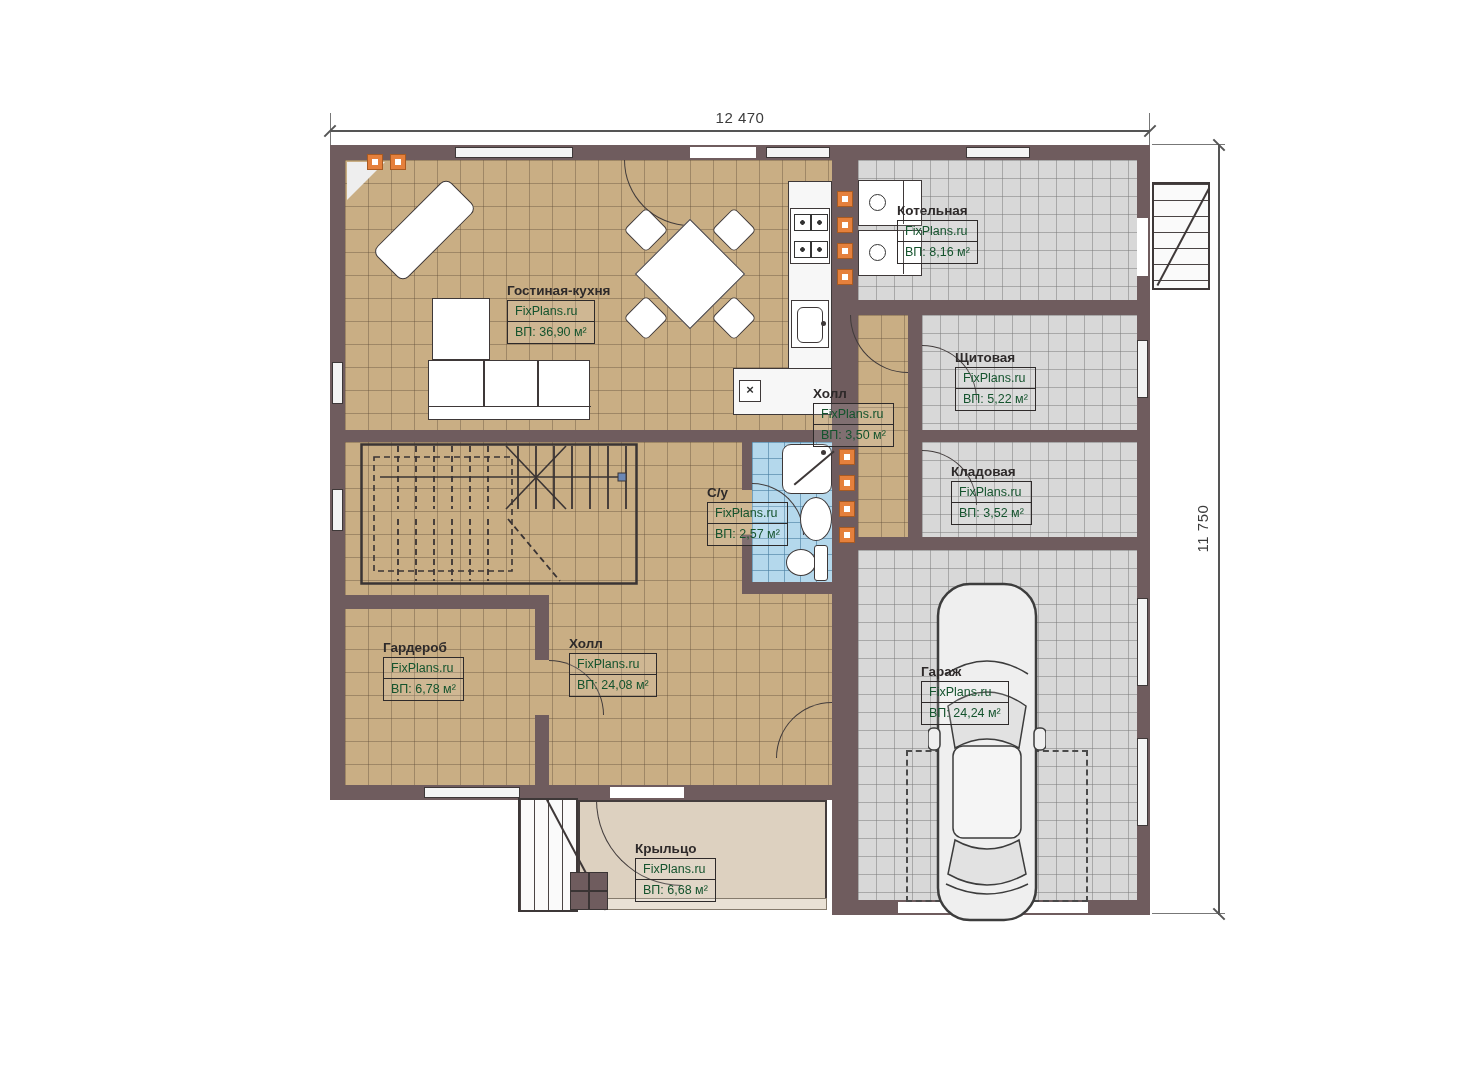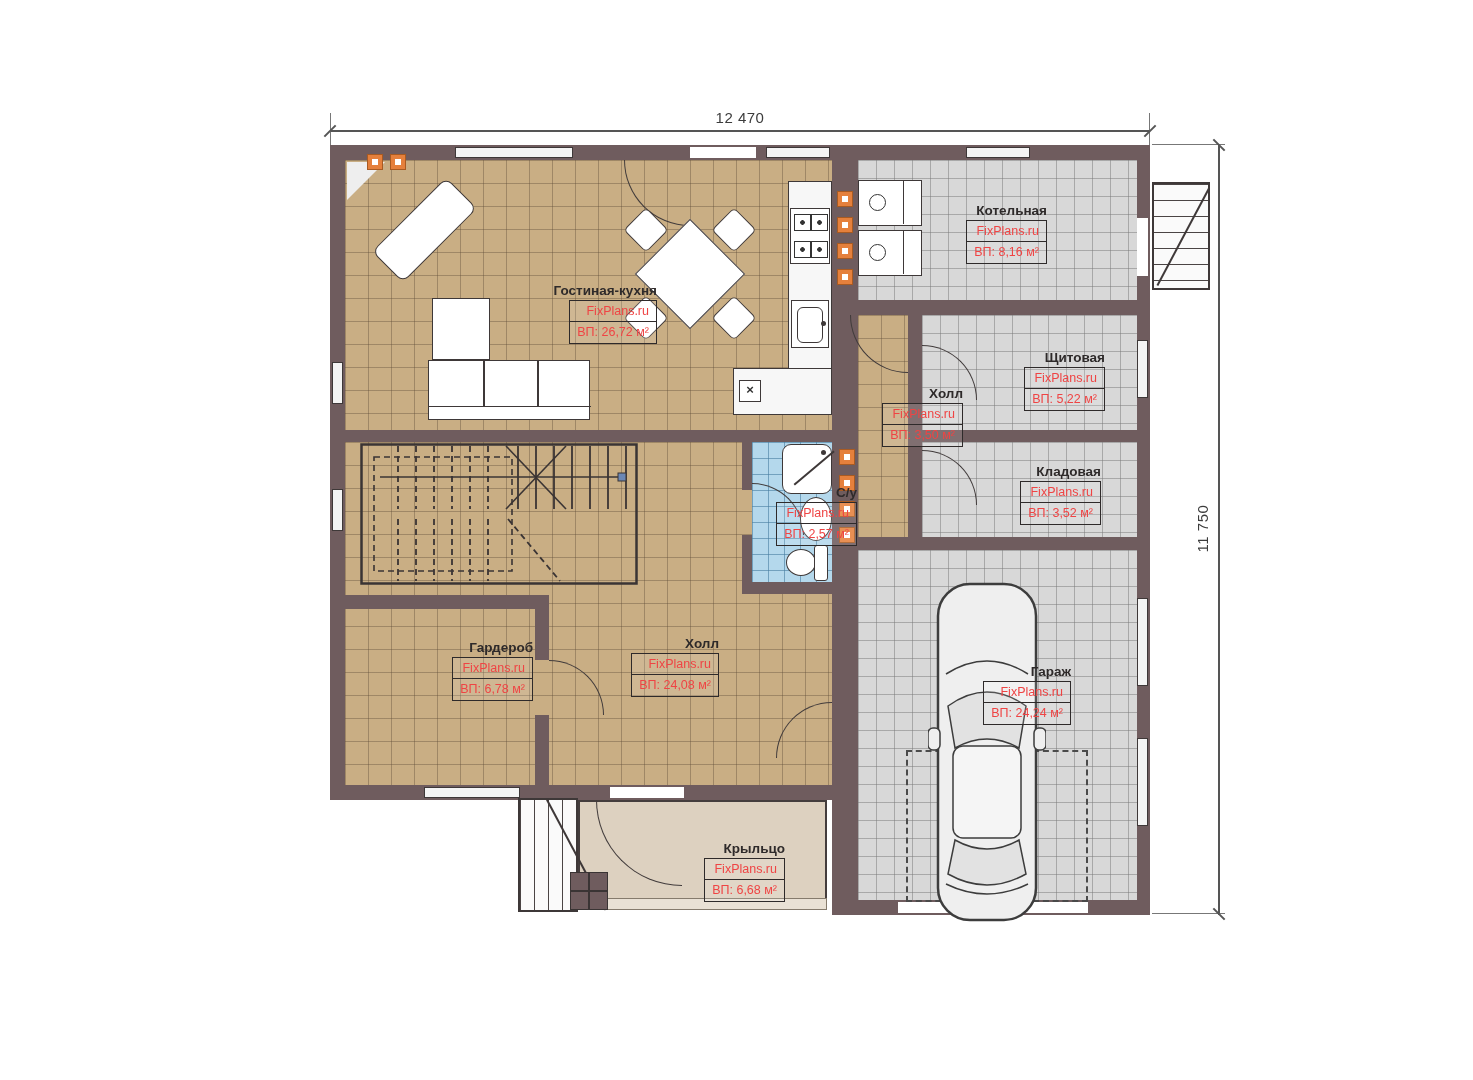--- a/index.html
+++ b/index.html
@@ -24,24 +24,24 @@
   .fixture{position:absolute;background:#fff;border:1.5px solid #3e3838;box-sizing:border-box;}
   .arc{position:absolute;box-sizing:border-box;}
   .arc-bl{border-left:1.6px solid #413b3b;border-bottom:1.6px solid #413b3b;border-radius:0 0 0 100%;}
   .arc-tr{border-top:1.6px solid #413b3b;border-right:1.6px solid #413b3b;border-radius:0 100% 0 0;}
   .arc-tl{border-top:1.6px solid #413b3b;border-left:1.6px solid #413b3b;border-radius:100% 0 0 0;}
   .arc-br{border-right:1.6px solid #413b3b;border-bottom:1.6px solid #413b3b;border-radius:0 0 100% 0;}
   .marker{position:absolute;width:6px;height:6px;background:#fff;border:4px solid #e5803c;outline:1px solid #a85a22;}
   .dimline{position:absolute;background:#555;}
   .tick{position:absolute;width:16px;height:2px;background:#555;}
   .dimtext{position:absolute;font-size:15px;color:#3c3c3c;text-align:center;letter-spacing:.5px;}
-  .label{position:absolute;width:150px;text-align:right;z-index:6;}
+  .label{position:absolute;width:150px;text-align:left;z-index:6;}
   .rname{font-size:13.5px;font-weight:bold;color:#2e2a2a;margin-bottom:2px;white-space:nowrap;}
   .lbox{display:inline-block;border:1.6px solid #2e2a2a;background:rgba(255,255,255,.12);}
-  .lrow{font-size:12.5px;color:#ef4444;padding:2px 7px;white-space:nowrap;line-height:1.3;}
+  .lrow{font-size:12.5px;color:#14532d;padding:2px 7px;white-space:nowrap;line-height:1.3;}
   .lrow + .lrow{border-top:1.6px solid #2e2a2a;}
   .circ{position:absolute;width:15px;height:15px;border:1.6px solid #333;border-radius:50%;background:#fff;}
   .burner{position:absolute;width:15px;height:15px;border:1px solid #333;
           background:radial-gradient(circle,#333 2px,transparent 2.6px);}
   .iline{position:absolute;background:#3e3838;}
   .steps-v{position:absolute;background:#fafafa;border:2px solid #3e3838;box-sizing:border-box;
     background-image:linear-gradient(to right,#4a4444 1.5px,transparent 1.5px);background-size:14px 100%;}
   .steps-h{position:absolute;background:#fafafa;border:2px solid #3e3838;box-sizing:border-box;
     background-image:linear-gradient(to bottom,#4a4444 1.5px,transparent 1.5px);background-size:100% 16px;}
   .cross-sq{position:absolute;background:#6f5c5e;border:1px solid #3a3434;box-sizing:border-box;
@@ -233,21 +233,21 @@
     <div class="iline" style="left:-6px;top:54px;width:125px;height:1.5px;transform:rotate(62deg)"></div>
   </div>
   <div class="cross-sq" style="left:570px;top:872px;width:38px;height:38px"></div>
   <div class="steps-h" style="left:1152px;top:182px;width:58px;height:108px">
     <div class="iline" style="left:-26px;top:52px;width:110px;height:1.5px;transform:rotate(-62deg)"></div>
   </div>
 
   <div class="label" style="left:507px;top:283px">
     <div class="rname">Гостиная-кухня</div>
     <div class="lbox"><div class="lrow">FixPlans.ru</div>
-    <div class="lrow">ВП: 26,72 м²</div></div>
+    <div class="lrow">ВП: 36,90 м²</div></div>
   </div>
   <div class="label" style="left:897px;top:203px">
     <div class="rname">Котельная</div>
     <div class="lbox"><div class="lrow">FixPlans.ru</div>
     <div class="lrow">ВП: 8,16 м²</div></div>
   </div>
   <div class="label" style="left:955px;top:350px">
     <div class="rname">Щитовая</div>
     <div class="lbox"><div class="lrow">FixPlans.ru</div>
     <div class="lrow">ВП: 5,22 м²</div></div>

